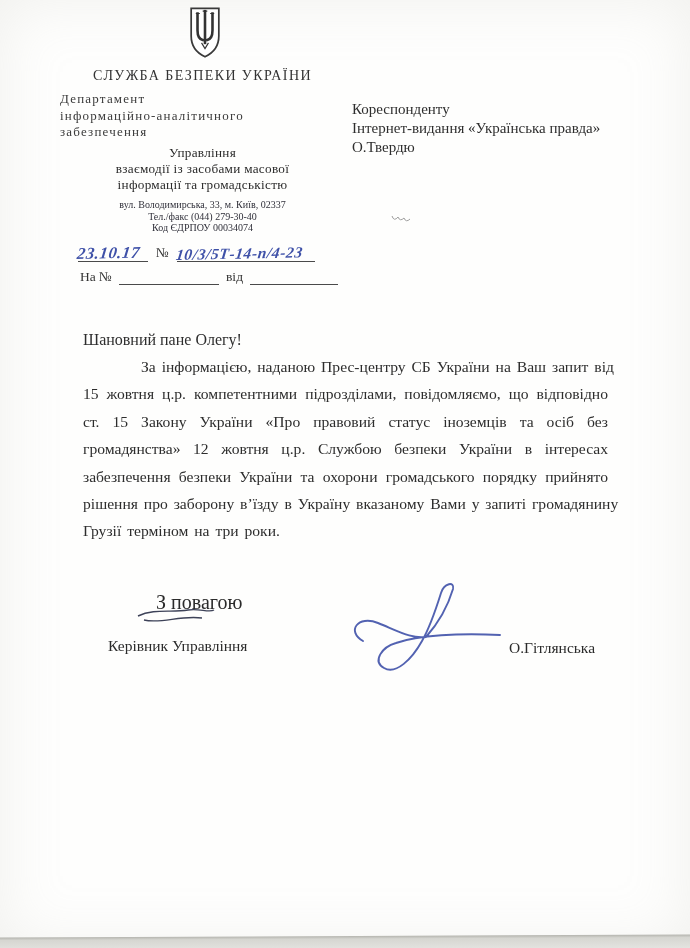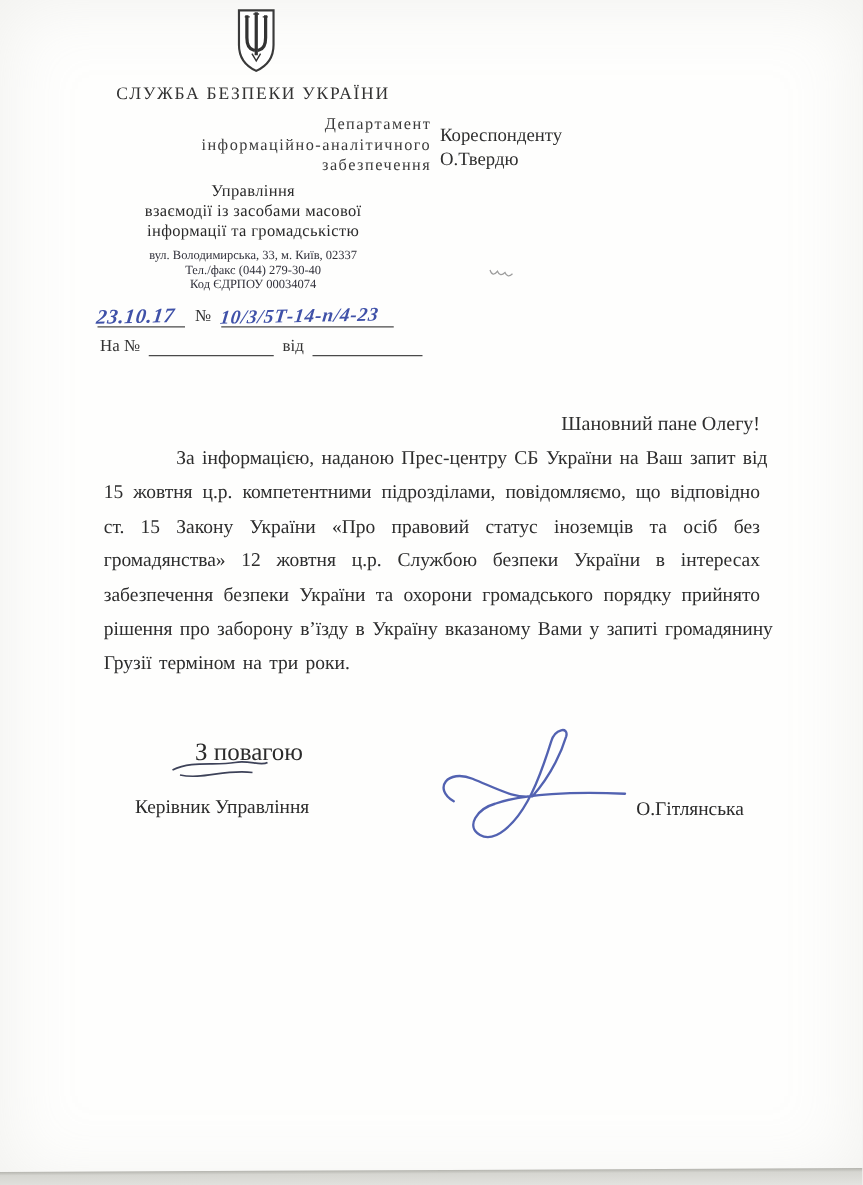--- a/index.html
+++ b/index.html
@@ -10,21 +10,21 @@
     box-shadow: inset 0 0 60px rgba(190,190,182,0.22);
   }
   
   .emblem { position:absolute; left:186px; top:6px; width:38px; height:53px; }
   .org-name {
     position:absolute; left:60px; top:68px; width:285px;
     text-align:center; font-size:14px; letter-spacing:1.4px; color:#333;
   }
   .dept-block {
     position:absolute; left:60px; top:91px; width:285px;
-    text-align:right; font-size:13px; line-height:16.5px; letter-spacing:1.2px; color:#3a3a3a;
+    text-align:left; font-size:13px; line-height:16.5px; letter-spacing:1.2px; color:#3a3a3a;
   }
   .unit-block {
     position:absolute; left:60px; top:145px; width:285px;
     text-align:center; font-size:13.2px; line-height:16px; font-weight:normal;
     letter-spacing:0.3px; color:#2a2a2a;
   }
   .addr-block {
     position:absolute; left:60px; top:199px; width:285px;
     text-align:center; font-size:10px; line-height:11.5px; color:#30303a;
   }
@@ -54,21 +54,21 @@
   .na-blank1 { width:100px; } .na-blank2 { width:88px; }
   
   .recipient {
     position:absolute; left:352px; top:100px; width:310px;
     font-size:15px; line-height:18.8px; color:#2e2e2e;
   }
   .scribble { position:absolute; left:390px; top:212px; width:28px; height:12px; opacity:0.65; }
   
   .salutation {
     position:absolute; left:83px; top:331px; width:525px;
-    text-align:right; font-size:16px; color:#2e2e2e;
+    text-align:left; font-size:16px; color:#2e2e2e;
   }
   .body-block {
     position:absolute; left:83px; top:358px; width:525px;
     font-size:15.6px; color:#2d2d2d; word-spacing:2px;
   }
   .body-line { height:27.4px; text-align:justify; text-align-last:justify; white-space:nowrap; }
   .body-line.first { text-indent:58px; }
   .body-line.last  { text-align-last:left; white-space:normal; }
   
   .regards      { position:absolute; left:156px; top:591px; font-size:20px; }
@@ -133,20 +133,21 @@
 
   <div class="na-row">
     <span>На №</span>
     <span class="blank na-blank1"></span>
     <span>від</span>
     <span class="blank na-blank2"></span>
   </div>
 
   <div class="recipient">
     <div>Кореспонденту</div>
+    <div>Інтернет-видання «Українська правда»</div>
     <div>О.Твердю</div>
   </div>
 
   <svg class="scribble" viewBox="0 0 28 12">
     <path d="M2,4 q2,6 6,1 q2,5 6,1 q2,5 6,1" stroke="#6a6a6a" stroke-width="1" fill="none"></path>
   </svg>
 
   <div class="salutation">Шановний пане Олегу!</div>
 
   <div class="body-block">

